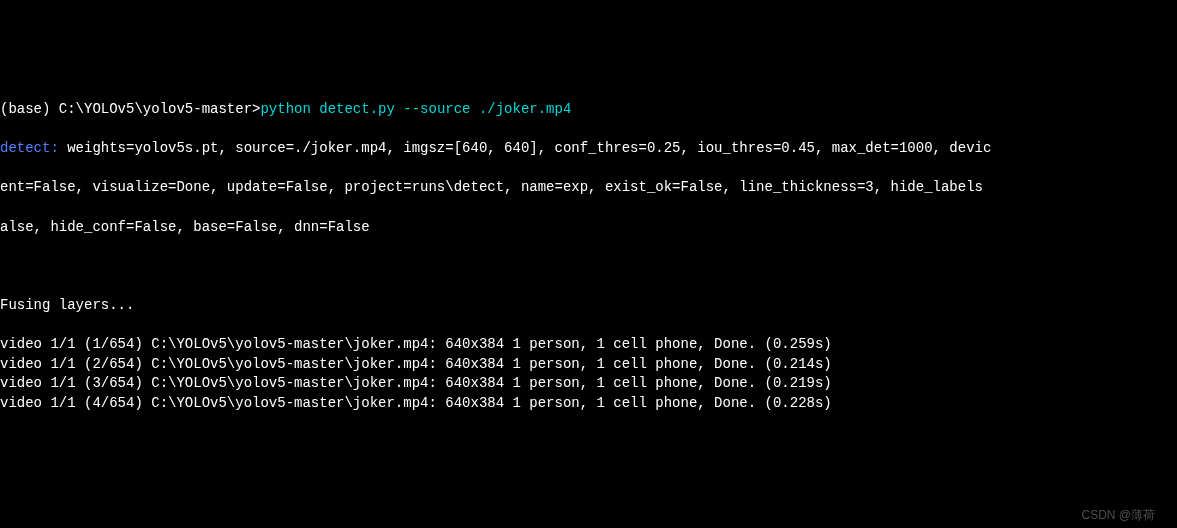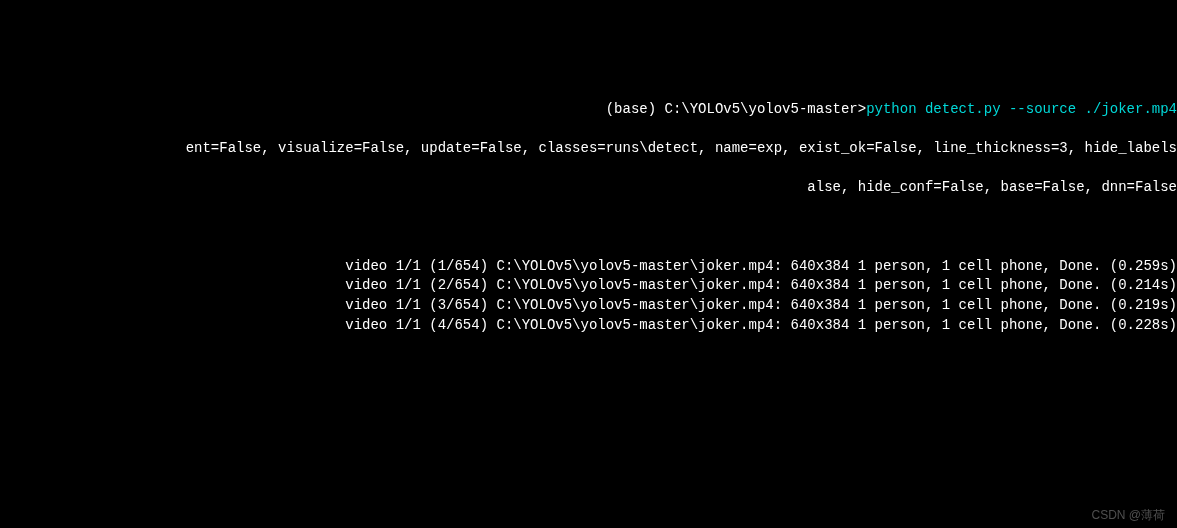--- a/index.html
+++ b/index.html
@@ -24,40 +24,41 @@
     }
     .blue {
       color: #5080ff;
     }
     .white {
       color: #ffffff;
     }
     .watermark {
       position: absolute;
       bottom: 4px;
-      right: 12px;
+      right: 22px;
       color: #6a6a6a;
       font-size: 12px;
       opacity: 0.75;
       font-family: sans-serif;
     }
     .line {
       display: block;
-      text-align: right;
     }
   </style>
 </head>
 <body>
 
 
 
 <div>
 <span class="line"><span class="white">(base) </span><span class="white">C:\YOLOv5\yolov5-master&gt;</span><span class="cyan">python detect.py --source ./joker.mp4</span></span>
-<span class="line white">ent=False, visualize=False, update=False, classes=runs\detect, name=exp, exist_ok=False, line_thickness=3, hide_labels</span>
+<span class="line"><span class="blue">detect:</span><span class="white"> weights=yolov5s.pt, source=./joker.mp4, imgsz=[640, 640], conf_thres=0.25, iou_thres=0.45, max_det=1000, devic</span></span>
+<span class="line white">ent=False, visualize=Done, update=False, project=runs\detect, name=exp, exist_ok=False, line_thickness=3, hide_labels</span>
 <span class="line white">alse, hide_conf=False, base=False, dnn=False</span>
 <span class="line"> </span>
+<span class="line white">Fusing layers...</span>
 <div id="frames-container"><span class="line white">video 1/1 (1/654) C:\YOLOv5\yolov5-master\joker.mp4: 640x384 1 person, 1 cell phone, Done. (0.259s)</span><span class="line white">video 1/1 (2/654) C:\YOLOv5\yolov5-master\joker.mp4: 640x384 1 person, 1 cell phone, Done. (0.214s)</span><span class="line white">video 1/1 (3/654) C:\YOLOv5\yolov5-master\joker.mp4: 640x384 1 person, 1 cell phone, Done. (0.219s)</span><span class="line white">video 1/1 (4/654) C:\YOLOv5\yolov5-master\joker.mp4: 640x384 1 person, 1 cell phone, Done. (0.228s)</span></div>
 </div>
 
 <div class="watermark">CSDN @薄荷</div>
 
 
 
 
 </body></html>

